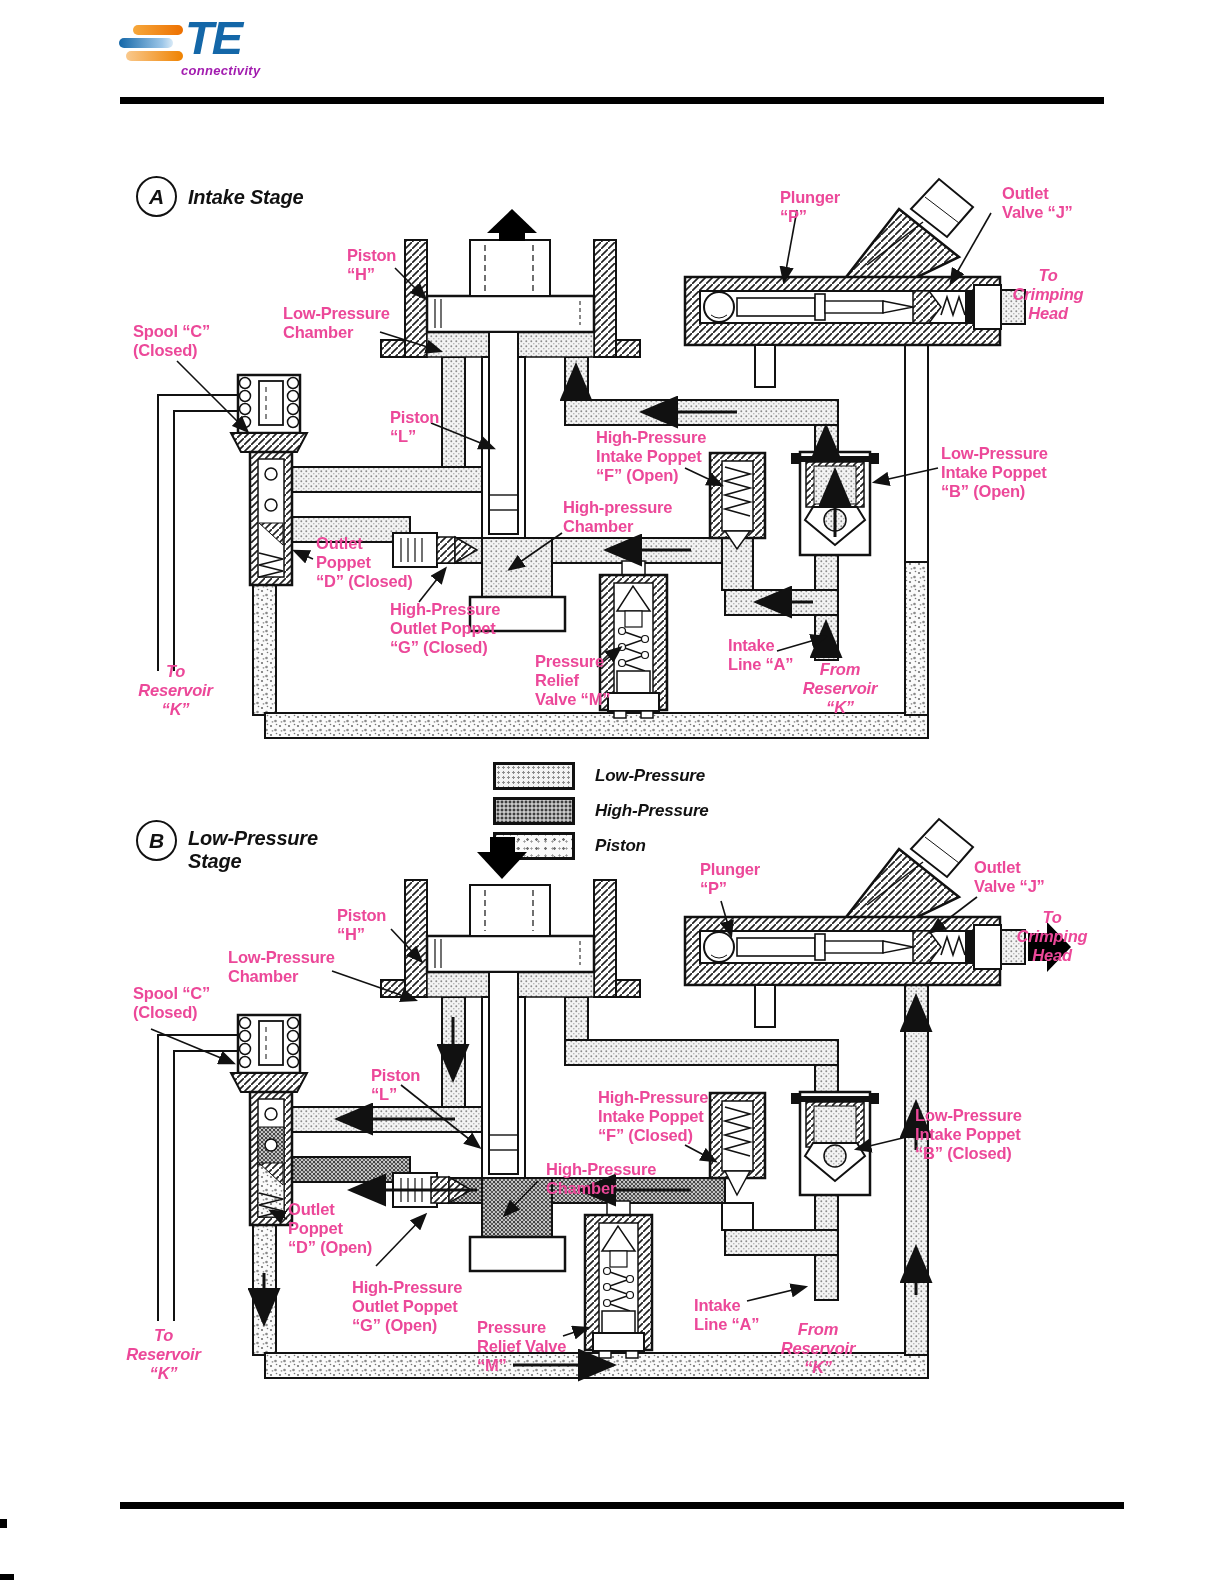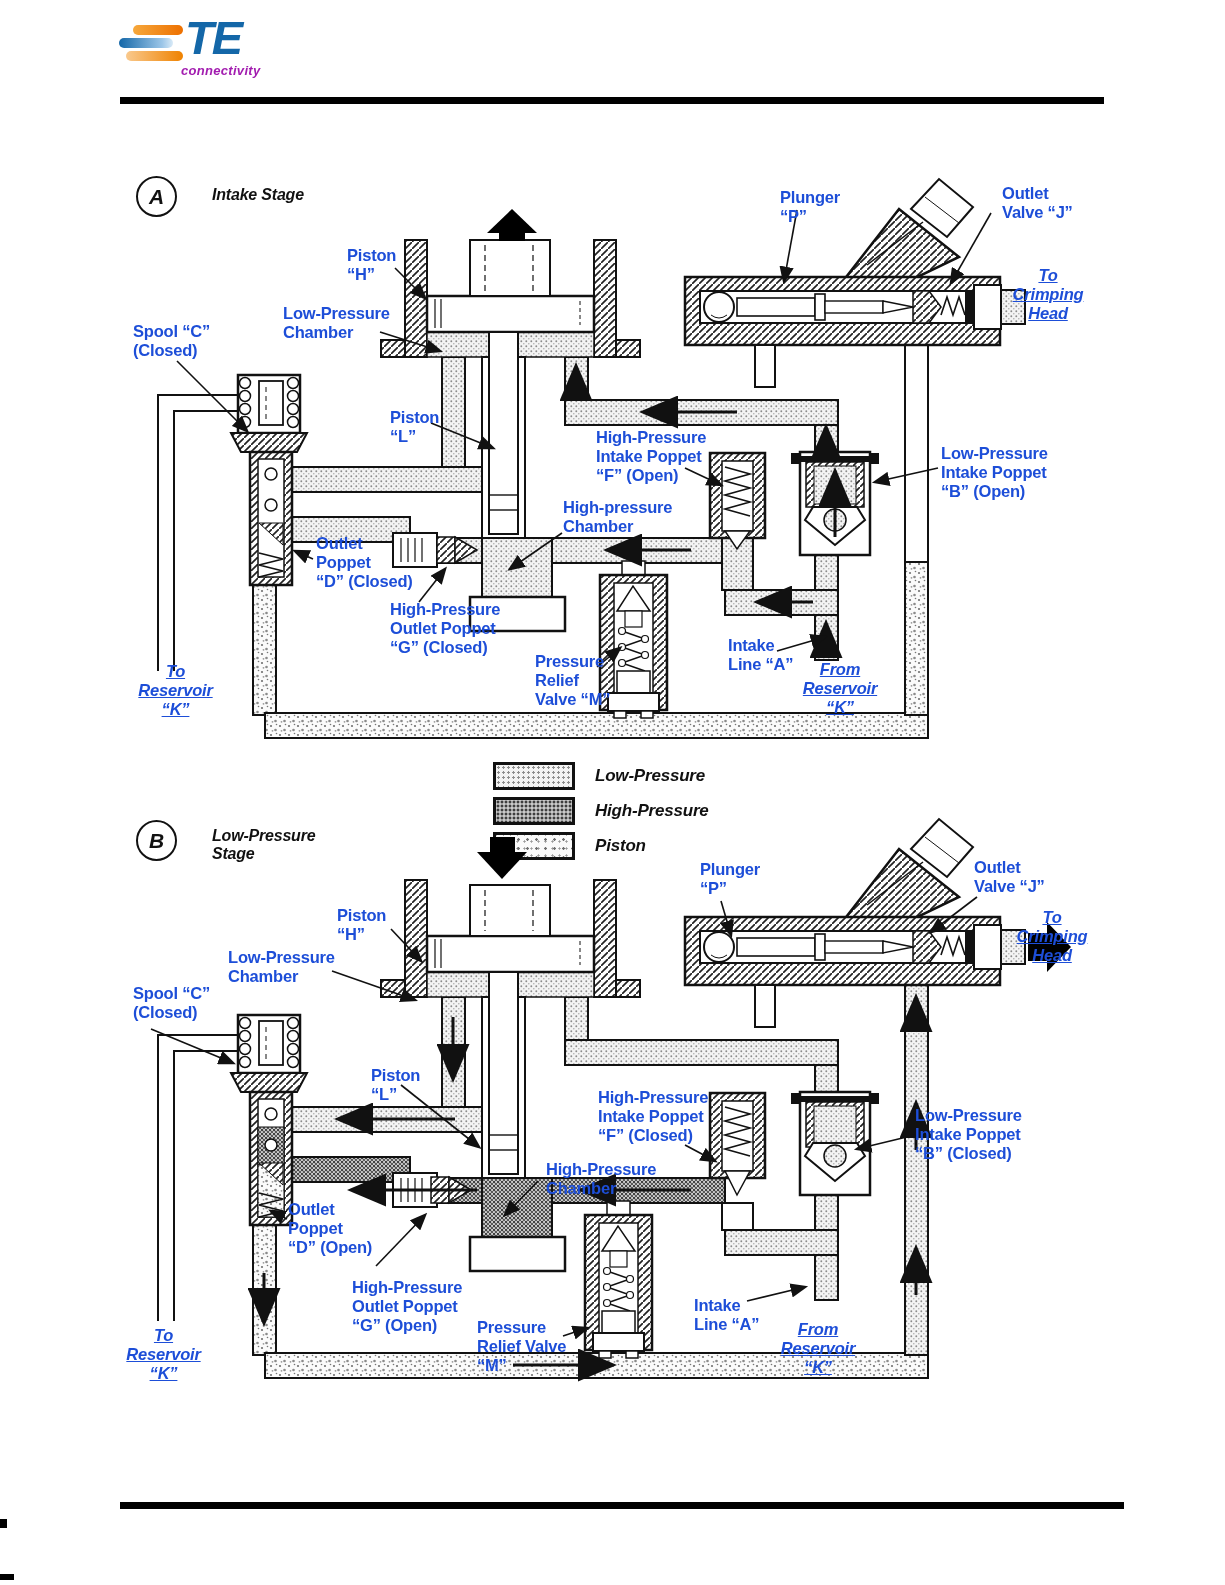--- a/index.html
+++ b/index.html
@@ -13,28 +13,28 @@
   .st { position:absolute; height:10px; border-radius:5px; }
   .st1 { left:18px; top:9px;  width:50px; background:linear-gradient(90deg,#F6A83C,#ED7000); }
   .st2 { left:4px;  top:22px; width:54px; background:linear-gradient(90deg,#1467A8,#9CC6E8 80%,#D9EAF7); }
   .st3 { left:11px; top:35px; width:57px; background:linear-gradient(90deg,#F9C98D,#EF8200); }
   .logo-te  { position:absolute; left:70px; top:-6px; font-size:47px; font-weight:bold; font-style:italic;
               color:#1467A8; letter-spacing:-2px; }
   .logo-sub { position:absolute; left:66px; top:47px; font-size:13px; font-weight:bold; font-style:italic;
               color:#a21caf; letter-spacing:0.3px; }
 
   
-  .lbl { position:absolute; font-weight:bold; font-size:16.5px; line-height:1.16; color:#1d4ed8;
+  .lbl { position:absolute; font-weight:bold; font-size:16.5px; line-height:1.16; color:#ec4899;
          white-space:pre-line; letter-spacing:-0.2px; }
-  .it  { font-style:italic; text-align:center;text-decoration:underline; }
+  .it  { font-style:italic; text-align:center; }
   .marker { position:absolute; width:37px; height:37px; border:2.5px solid #111; border-radius:50%;
             display:flex; align-items:center; justify-content:center;
             font-weight:bold; font-style:italic; font-size:21px; }
-  .stage-title { position:absolute; font-weight:bold; font-style:italic; font-size:16px;
-                 line-height:1.15; white-space:pre-line; letter-spacing:-0.2px;margin-left:24px; }
+  .stage-title { position:absolute; font-weight:bold; font-style:italic; font-size:20px;
+                 line-height:1.15; white-space:pre-line; letter-spacing:-0.2px; }
 
   .diag { position:absolute; }
 
   
   .legend { position:absolute; left:493px; top:762px; }
   .legend-row { display:flex; align-items:center; height:28px; margin-bottom:7px; }
   .sw { width:76px; height:22px; border:3px solid #111; margin-right:20px; }
   .sw-low    { background-color:#f3f3f3;
                background-image:radial-gradient(circle,#8c8c8c 1px, rgba(0,0,0,0) 1.4px);
                background-size:5px 5px; }

